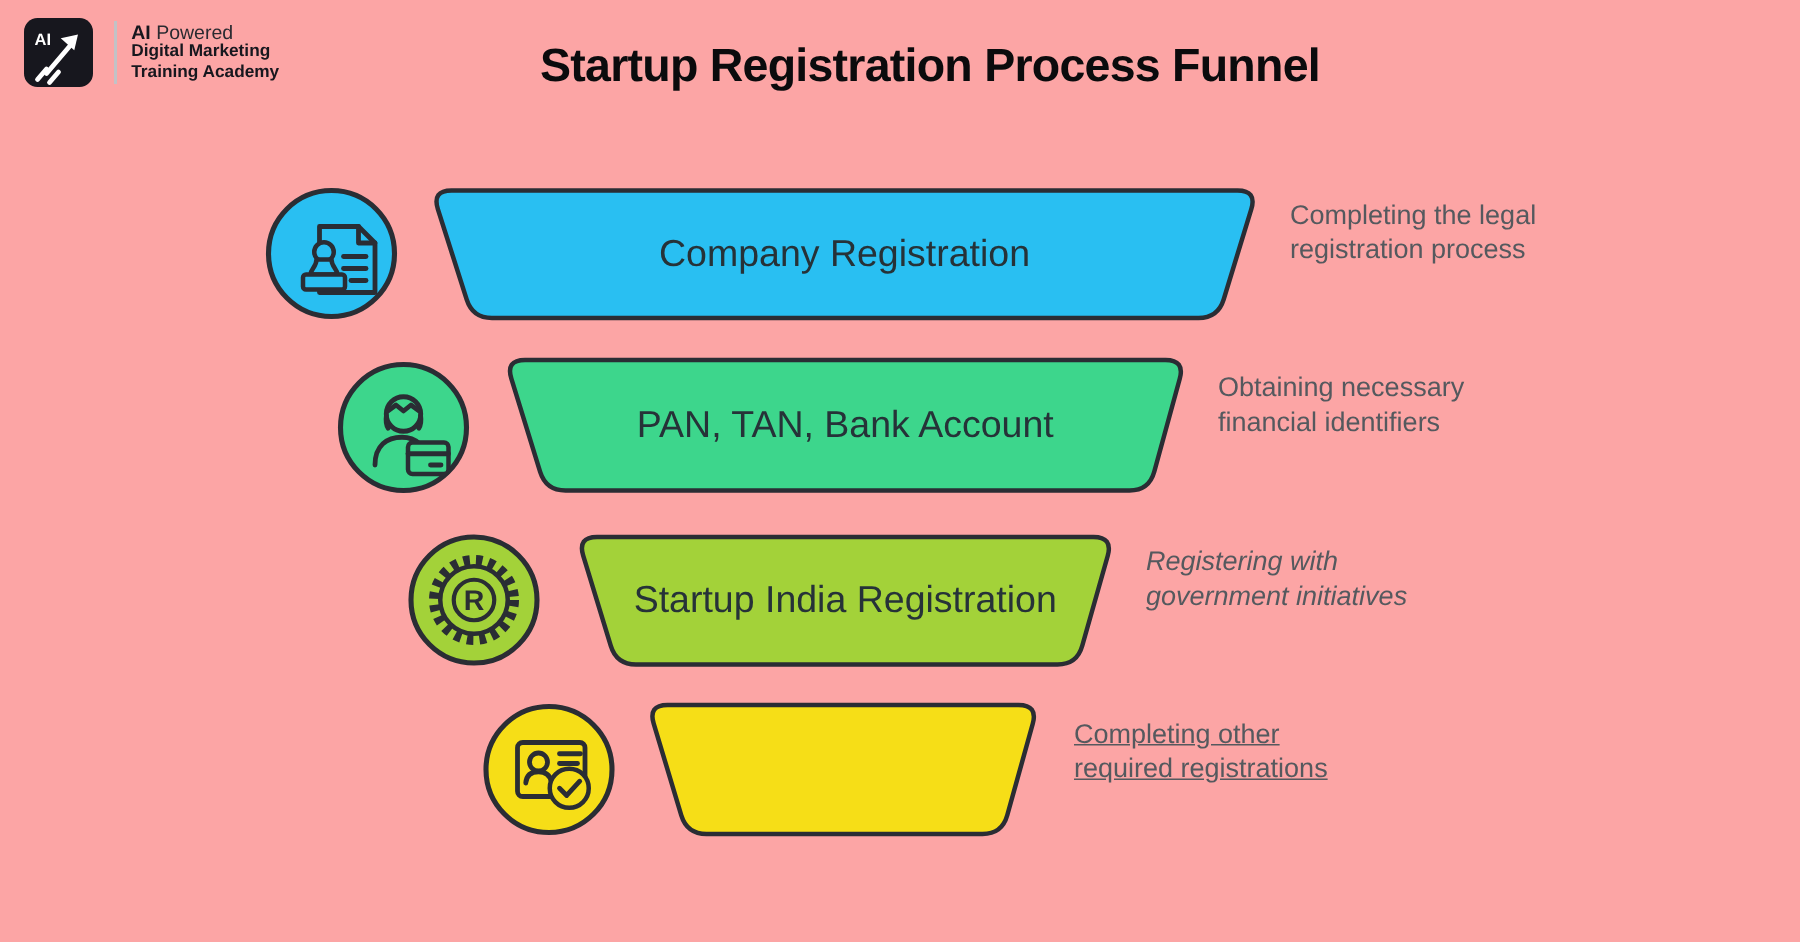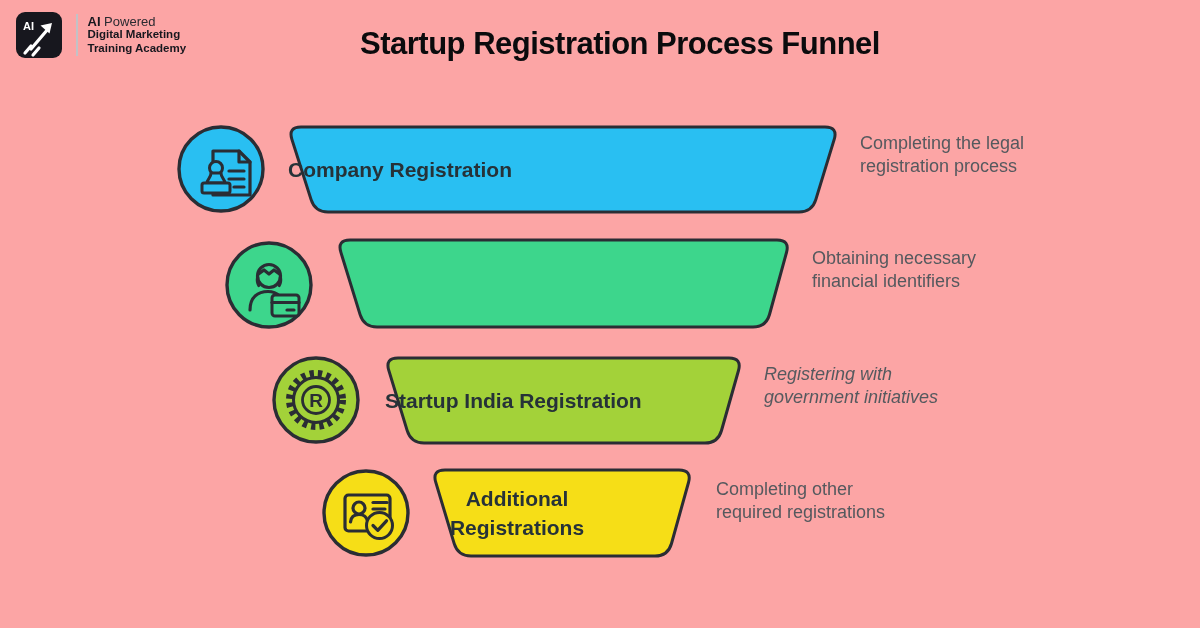--- a/index.html
+++ b/index.html
@@ -20,22 +20,22 @@
     font-size:31px;font-weight:800;letter-spacing:-0.5px;color:var(--title_text);margin-left:20px;
   }
   
   .icon-svg{position:absolute;width:90px;height:90px;}
   .band-svg{position:absolute;}
   .band{stroke:var(--outline);stroke-width:3;stroke-linejoin:round;}
   .icon-bg{stroke:var(--outline);stroke-width:3.4;}
   .ink{stroke:var(--outline);stroke-width:3.2;fill:none;stroke-linecap:round;stroke-linejoin:round;}
   .ink-fill{stroke:var(--outline);stroke-width:3;stroke-linecap:round;stroke-linejoin:round;}
   .band-label{
-    position:absolute;display:flex;align-items:center;justify-content:flex-start;text-align:center;
-    font-weight:700;font-size:21px;color:var(--stage_label);line-height:29px;
+    position:absolute;display:flex;align-items:center;justify-content:center;text-align:center;
+    font-weight:400;font-size:25px;color:var(--stage_label);line-height:29px;
   }
   .band-label .inner{max-width:210px;}
   .band-label.wide .inner{max-width:420px;}
   .stage-desc{
     position:absolute;font-size:18px;line-height:22.5px;color:var(--description_text);
   }
   .gear-r-text{font-family:"Liberation Sans",sans-serif;font-weight:700;font-size:19px;}
   .logo-ai-text{font-family:"Liberation Sans",sans-serif;font-weight:700;font-size:11px;}
 </style>
 </head>
@@ -100,20 +100,23 @@
       <rect x="48" y="55" width="27" height="21" rx="3" fill="#3DD68C"></rect>
     </g>
     <g class="ink">
       <path d="M48,62.5 H75"></path>
       <path d="M63,70 H70"></path>
     </g>
   </svg>
   <svg class="band-svg" style="left:333px;top:236px;" width="461" height="95" viewBox="-4 -4 461 95">
     <path class="band" fill="#3DD68C" d="M3.9,12.4 Q0,0 13.0,0.0 L440.0,0.0 Q453,0 449.5,12.5 L432.5,74.5 Q429,87 416.0,87.0 L40.0,87.0 Q27,87 23.1,74.6 Z"></path>
   </svg>
+  <div class="band-label wide" style="left:337px;top:240px;width:453px;height:87px;">
+      <span class="inner">PAN, TAN, Bank Account</span>
+    </div>
   <div class="stage-desc" style="left:812px;top:247px;width:200px;">Obtaining necessary financial identifiers</div>
 
   <svg class="icon-svg" style="left:271px;top:355px;" viewBox="0 0 90 90">
     <circle class="icon-bg" cx="45" cy="45" r="42" fill="#A3D239"></circle>
     <circle cx="45" cy="45" r="26.5" fill="none" stroke-width="7" stroke-dasharray="4.3 4.1" stroke="#2A2D34"></circle>
     <circle cx="45" cy="45" r="22.5" stroke="#2A2D34" stroke-width="3" fill="#A3D239"></circle>
     <circle cx="45" cy="45" r="13.5" fill="none" stroke="#2A2D34" stroke-width="2.8"></circle>
     <text class="gear-r-text" x="45" y="51.5" text-anchor="middle" fill="#2A2D34">R</text>
   </svg>
   <svg class="band-svg" style="left:381px;top:354px;" width="365" height="93" viewBox="-4 -4 365 93">
@@ -132,18 +135,15 @@
       <path d="M29.5,54 C30,48.5 33.5,46.5 38,46.5 C42.5,46.5 45.5,48.5 46.5,53"></path>
       <path d="M52,34.5 H66"></path>
       <path d="M52,41 H64"></path>
     </g>
     <circle cx="58.5" cy="57.5" r="13" stroke="#2A2D34" stroke-width="3" fill="#F6DE17"></circle>
     <path class="ink" d="M52,57.5 L56.8,62.3 L65.5,52.8"></path>
   </svg>
   <svg class="band-svg" style="left:428px;top:466px;" width="268" height="94" viewBox="-4 -4 268 94">
     <path class="band" fill="#F6DE17" d="M3.8,12.4 Q0,0 13.0,0.0 L247.0,0.0 Q260,0 256.5,12.5 L239.5,73.5 Q236,86 223.0,86.0 L39.0,86.0 Q26,86 22.2,73.6 Z"></path>
   </svg>
-  <div class="band-label" style="left:432px;top:470px;width:260px;height:86px;">
-      <span class="inner" style="max-width:170px;">Additional Registrations</span>
-    </div>
-  <div class="stage-desc" style="left:716px;top:478px;width:200px;">Completing other required registrations</div>
+  <div class="stage-desc" style="left:716px;top:478px;width:200px;text-decoration:underline;">Completing other required registrations</div>
 
 </div>
 
 </body></html>

